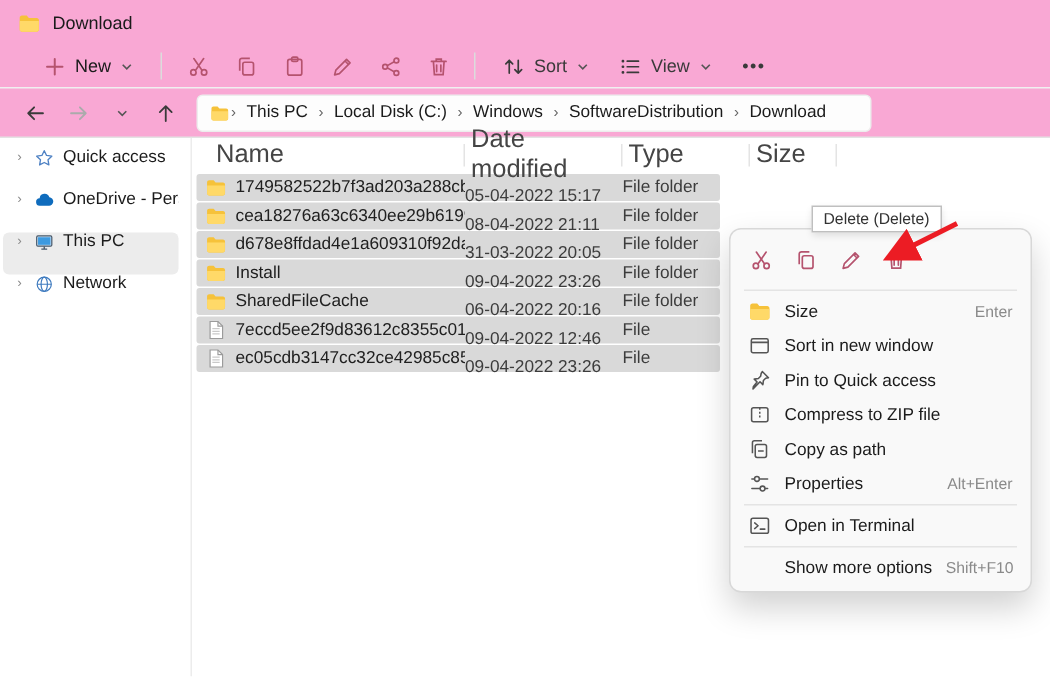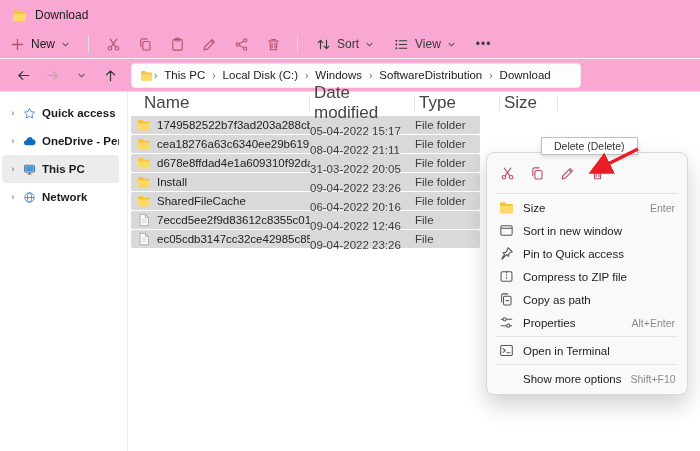--- a/index.html
+++ b/index.html
@@ -9,21 +9,21 @@
     font-size: 12px; color: #1b1b1b; background: #fff;
     position: relative; overflow: hidden;
   }
   .chrome { background: #f9a8d4; }
 
   
   .titlebar { height: 30px; display: flex; align-items: center; gap: 8px; padding: 0 12px; }
   .titlebar .title { font-size: 12px; color: #1b1b1b; }
 
   
-  .toolbar { height: 29px; display: flex; align-items: center; padding: 0 1px; gap: 2px; border-bottom: 1px solid #f0f0f0; }
+  .toolbar { height: 29px; display: flex; align-items: center; padding: 0 20px; gap: 2px; border-bottom: 1px solid #f0f0f0; }
   .tbtn { display: flex; align-items: center; gap: 6px; padding: 3px 9px; border-radius: 4px; background: transparent; border: none; font: inherit; color: #1b1b1b; cursor: default; }
   .icbtn { width: 30px; height: 24px; display: flex; align-items: center; justify-content: center; border-radius: 4px; background: transparent; border: none; cursor: default; }
   .sep { width: 1px; height: 18px; background: #dcdcdc; margin: 0 7px; }
   .rose { color: #b5536e; }
   .dark { color: #3a3a3a; }
   .ic  { width: 15px; height: 15px; flex: none; }
   .ic-sm { width: 13px; height: 13px; flex: none; }
   .chev { width: 9px; height: 9px; color: #555; }
   .dots { letter-spacing: 1px; color: #3a3a3a; font-size: 12px; }
 
@@ -32,21 +32,21 @@
   .navbtn { width: 26px; height: 24px; display: flex; align-items: center; justify-content: center; border-radius: 4px; background: transparent; border: none; cursor: default; }
   .navbtn.disabled { color: #ababab; }
   .crumbbox { display: flex; align-items: center; height: 25px; background: #fdfdfd; border: 1px solid #ededed; border-radius: 4px; padding: 0 8px; margin-left: 5px; min-width: 450px; }
   .crumb { padding: 2px 6px; border-radius: 3px; color: #1b1b1b; font-size: 11.5px; white-space: nowrap; }
   .crumbsep { color: #666; font-size: 10px; padding: 0 1px; }
   .crumbsep::before { content: "\203A"; }
 
   
   .main { display: flex; height: 359px; background: #fff; }
   .sidebar { width: 128px; padding-top: 7px; border-right: 1px solid #ececec; flex: none; }
-  .sitem { height: 28px; display: flex; align-items: center; gap: 6px; padding: 0 2px 0 7px; margin: 0 8px 0 2px; border-radius: 4px; font-size: 11.5px; white-space: nowrap; overflow: hidden; font-weight: bold; }
+  .sitem { height: 28px; display: flex; align-items: flex-start; gap: 6px; padding: 0 2px 0 7px; margin: 0 8px 0 2px; border-radius: 4px; font-size: 11.5px; white-space: nowrap; overflow: hidden; }
   .sitem.selected { background: #ececec; }
   .schev { color: #8a8a8a; font-size: 9px; width: 8px; flex: none; text-align: center; }
   .schev::before { content: "\203A"; }
 
   .content { flex: 1; padding-top: 0; position: relative; }
   .lheader { display: flex; height: 22px; align-items: center; color: #454545; font-size: 17px; }
   .hcell { padding-left: 4px; height: 15px; display: flex; align-items: center; box-shadow: inset -1px 0 #e4e4e4; }
   .hc-name { width: 182px; padding-left: 16px; }
   .hc-date { width: 105px; }
   .hc-type { width: 85px; }
@@ -63,21 +63,21 @@
   .cmenu { position: absolute; left: 486px; top: 152px; width: 202px; background: #f9f9f9; border: 1px solid #d8d8d8; border-radius: 8px; box-shadow: 0 10px 22px rgba(0,0,0,.18); padding: 4px; z-index: 10; }
   .cstrip { display: flex; align-items: center; gap: 4px; padding: 3px 3px 5px; }
   .cstrip .icbtn { width: 26px; height: 26px; }
   .divider { height: 1px; background: #e4e4e4; margin: 2px 5px; }
   .citem { display: flex; align-items: center; gap: 9px; height: 23px; padding: 0 8px; border-radius: 4px; font-size: 11.5px; cursor: default; }
   .citem .mic { width: 15px; height: 15px; flex: none; }
   .citem .lbl { flex: 1; color: #1b1b1b; white-space: nowrap; }
   .citem .sc { color: #8a8a8a; font-size: 10.5px; }
 
   
-  .tooltip { position: absolute; left: 541px; top: 137px; background: #fff; border: 1px solid #bfbfbf; padding: 2px 12px; font-size: 10.5px; color: #333; z-index: 12; box-shadow: 0 2px 5px rgba(0,0,0,.12); white-space: nowrap; }
+  .tooltip { position: absolute; left: 541px; top: 137px; background: #fff; border: 1px solid #bfbfbf; padding: 2px 7px; font-size: 10.5px; color: #333; z-index: 12; box-shadow: 0 2px 5px rgba(0,0,0,.12); white-space: nowrap; }
   .arrow-annotation { position: absolute; left: 574px; top: 143px; z-index: 13; pointer-events: none; }
 </style>
 </head>
 <body>
 
 <div class="chrome">
 
   <div class="titlebar">
     <svg class="ic" viewBox="0 0 16 16">
       <path d="M1.2 4c0-.9.7-1.6 1.6-1.6h3.4l1.5 1.8h5.6c.9 0 1.6.7 1.6 1.6v6.6c0 .9-.7 1.6-1.6 1.6H2.8c-.9 0-1.6-.7-1.6-1.6V4z" fill="#f6c23a"></path>

